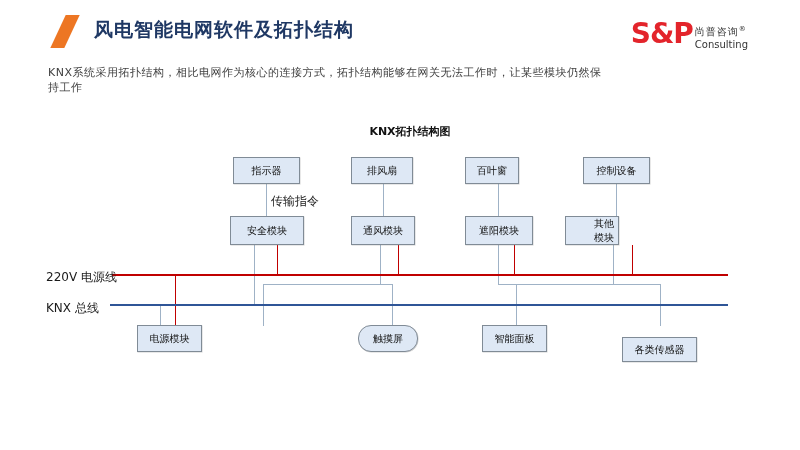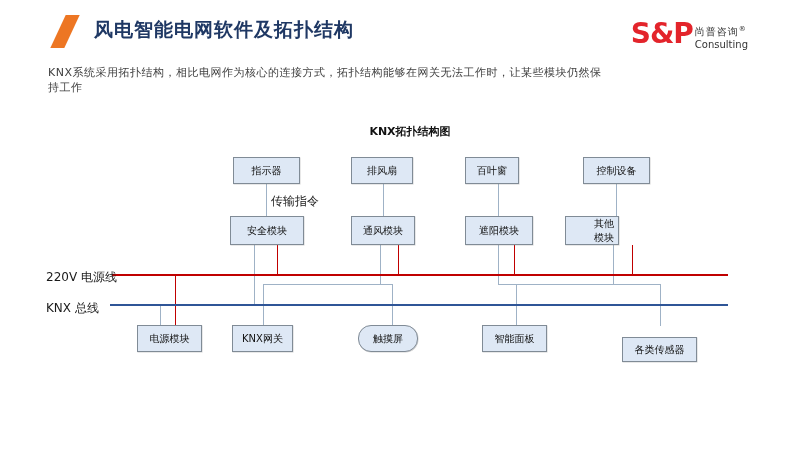--- a/index.html
+++ b/index.html
@@ -103,19 +103,18 @@
       <div class="bus" style="left: 110px; top: 304px; width: 618px; height: 2px; background: rgb(47, 85, 151);"></div>
       <div class="node" style="left: 233px; top: 157px; width: 67px; height: 27px;">指示器</div>
       <div class="node" style="left: 351px; top: 157px; width: 62px; height: 27px;">排风扇</div>
       <div class="node" style="left: 465px; top: 157px; width: 54px; height: 27px;">百叶窗</div>
       <div class="node" style="left: 583px; top: 157px; width: 67px; height: 27px;">控制设备</div>
       <div class="node" style="left: 230px; top: 216px; width: 74px; height: 29px;">安全模块</div>
       <div class="node" style="left: 351px; top: 216px; width: 64px; height: 29px;">通风模块</div>
       <div class="node" style="left: 465px; top: 216px; width: 68px; height: 29px;">遮阳模块</div>
       <div class="node" style="left: 565px; top: 216px; width: 54px; height: 29px; padding-left: 24px;">其他模块</div>
       <div class="node" style="left: 137px; top: 325px; width: 65px; height: 27px;">电源模块</div>
-      <div class="node" style="left: 232px; top: 325px; width: 61px; height: 27px;">KNX网关</div>
       <div class="node" style="left: 358px; top: 325px; width: 60px; height: 27px; border-radius: 13px;">触摸屏</div>
       <div class="node" style="left: 482px; top: 325px; width: 65px; height: 27px;">智能面板</div>
       <div class="node" style="left: 622px; top: 337px; width: 75px; height: 25px;">各类传感器</div>
     </div>
 
 </div>
 
 </body></html>

